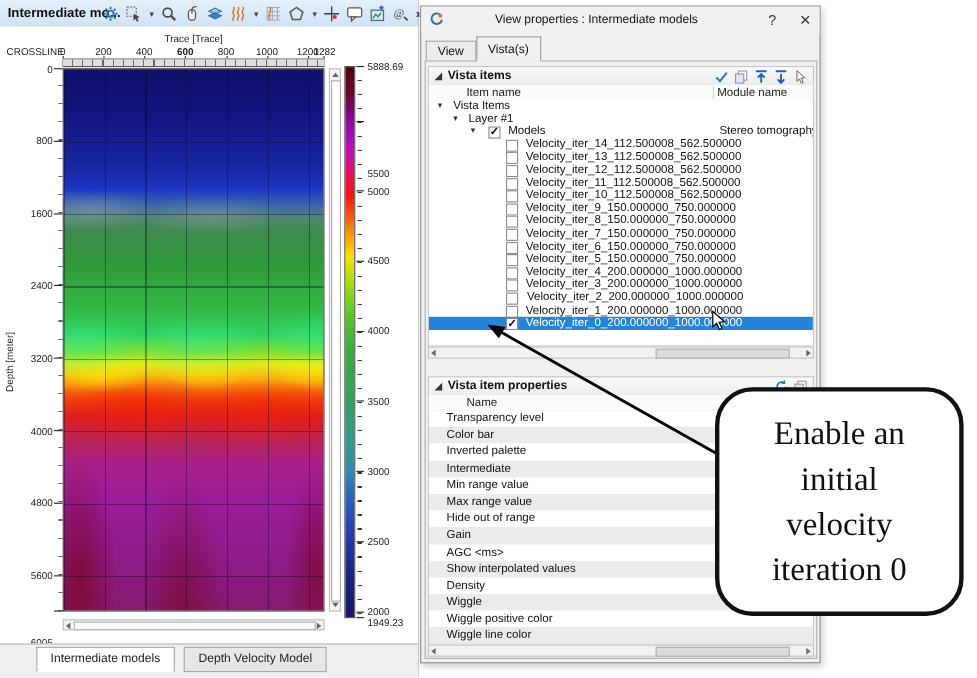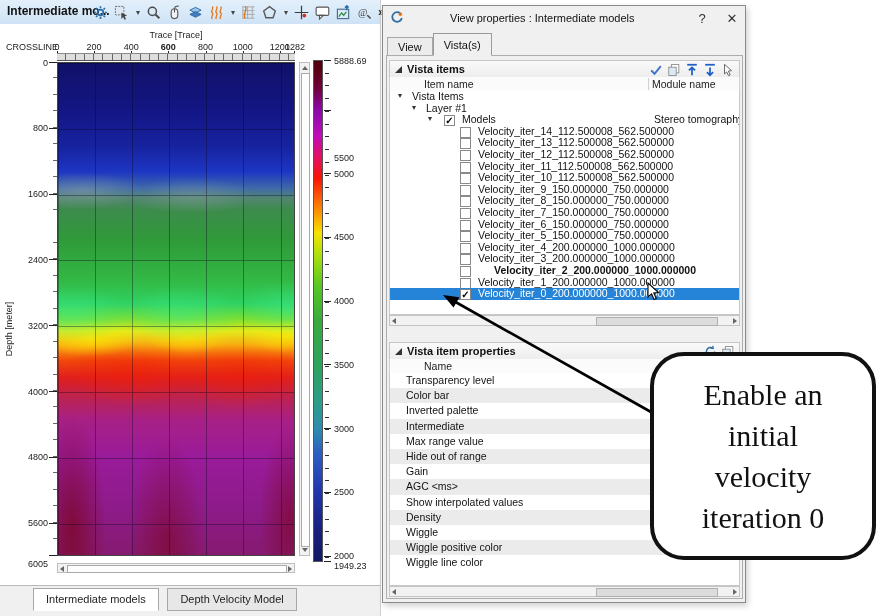--- a/index.html
+++ b/index.html
@@ -229,21 +229,21 @@
           <span class="ylabel" style="left: 4px; top: 230.935px;">2400</span>
           <span class="ytick" style="top: 235.435px;"></span>
           <span class="ylabel" style="left: 4px; top: 296.747px;">3200</span>
           <span class="ytick" style="top: 301.247px;"></span>
           <span class="ylabel" style="left: 4px; top: 362.559px;">4000</span>
           <span class="ytick" style="top: 367.059px;"></span>
           <span class="ylabel" style="left: 4px; top: 428.371px;">4800</span>
           <span class="ytick" style="top: 432.871px;"></span>
           <span class="ylabel" style="left: 4px; top: 494.183px;">5600</span>
           <span class="ytick" style="top: 498.683px;"></span>
-          <span class="ylabel" style="left: 4px; top: 535px;">6005</span>
+          <span class="ylabel" style="left: 4px; top: 555px;">6005</span>
           <span class="ytick" style="top: 531px;"></span>
         </div>
       <div class="depth-label">Depth [meter]</div>
       <div class="heatmap"></div>
       <div class="vscroll">
         <span class="tri-up"></span>
         <span class="thumb"></span>
         <span class="tri-down"></span>
       </div>
       <div class="hscroll-plot">
@@ -396,21 +396,21 @@
           <div class="trow">
             <span class="cbx" style="left: 70px;"></span>
             <span class="lbl" style="left: 88px;">Velocity_iter_4_200.000000_1000.000000</span>
           </div>
           <div class="trow">
             <span class="cbx" style="left: 70px;"></span>
             <span class="lbl" style="left: 88px;">Velocity_iter_3_200.000000_1000.000000</span>
           </div>
           <div class="trow">
             <span class="cbx" style="left: 70px;"></span>
-            <span class="lbl" style="left: 104px; font-weight: bold;">Velocity_iter_2_200.000000_1000.000000</span>
+            <span class="lbl" style="left: 89px;">Velocity_iter_2_200.000000_1000.000000</span>
           </div>
           <div class="trow">
             <span class="cbx" style="left: 70px;"></span>
             <span class="lbl" style="left: 88px;">Velocity_iter_1_200.000000_1000.000000</span>
           </div>
           <div class="trow selected">
             <span class="cbx" style="left: 70px;">✓</span>
             <span class="lbl" style="left: 88px;">Velocity_iter_0_200.000000_1000.000000</span>
           </div>
         </div>
@@ -439,20 +439,21 @@
           </span>
       </div>
       <div class="col-header" style="top:303px;">
         <span class="col-h1">Name</span>
       </div>
       <div class="props" style="top:317px;height:213px;" id="props">
           <div class="prow">Transparency level</div>
           <div class="prow">Color bar</div>
           <div class="prow">Inverted palette</div>
           <div class="prow">Intermediate</div>
+          <div class="prow">Min range value</div>
           <div class="prow">Max range value</div>
           <div class="prow">Hide out of range</div>
           <div class="prow">Gain</div>
           <div class="prow">AGC &lt;ms&gt;</div>
           <div class="prow">Show interpolated values</div>
           <div class="prow">Density</div>
           <div class="prow">Wiggle</div>
           <div class="prow">Wiggle positive color</div>
           <div class="prow">Wiggle line color</div>
         </div>

